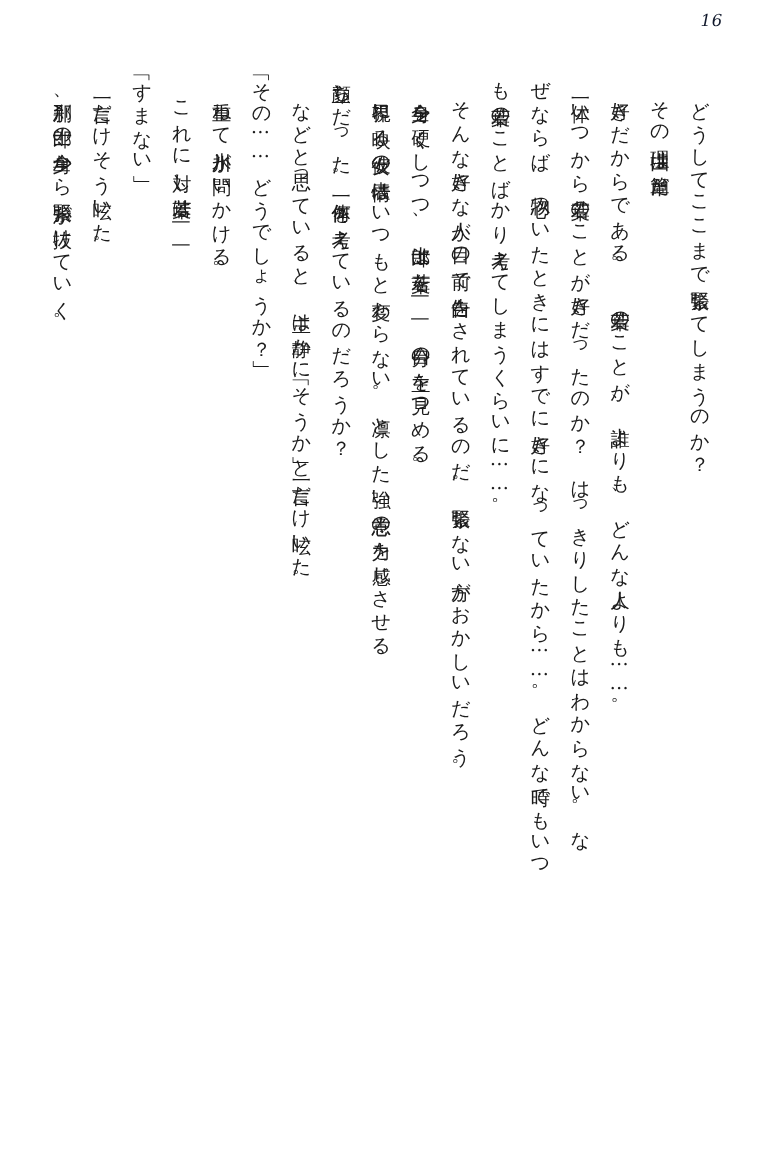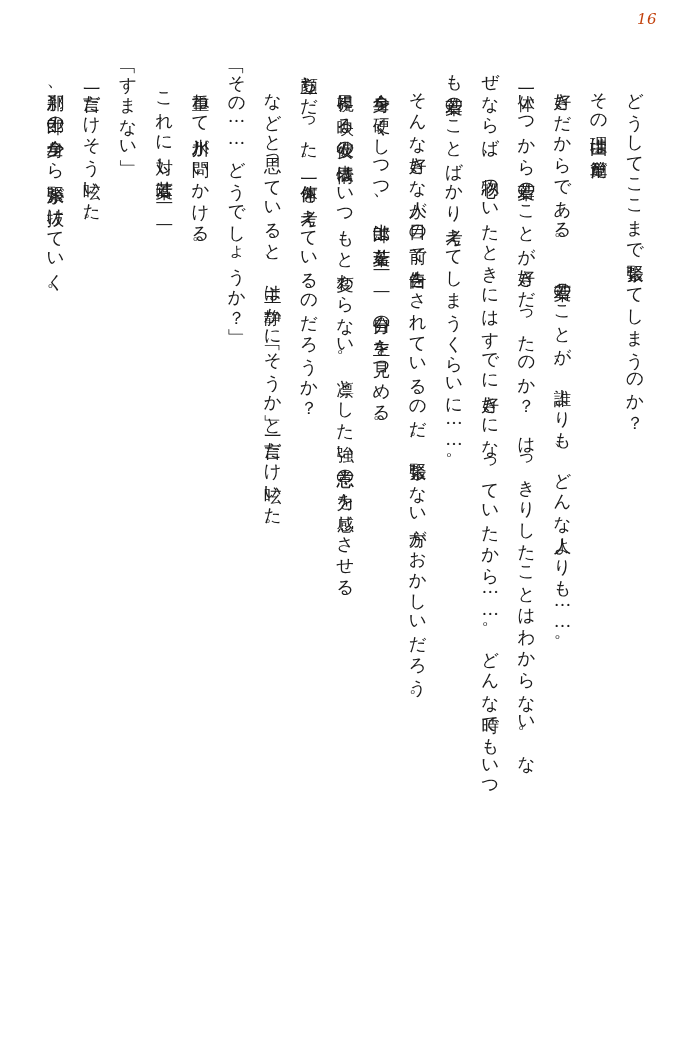--- a/index.html
+++ b/index.html
@@ -24,21 +24,21 @@
   }
 
   
   .page-number {
     position: absolute;
     top: 10px;
     right: 36px;
     font-family: "DejaVu Serif", "Liberation Serif", serif;
     font-style: italic;
     font-size: 15px;
-    color: #c2410c;
+    color: #0f172a;
     letter-spacing: 0.5px;
   }
 
   
   .vtext {
     position: absolute;
     top: 62px;
     right: 40px;
     left: 44px;
     height: 950px;

